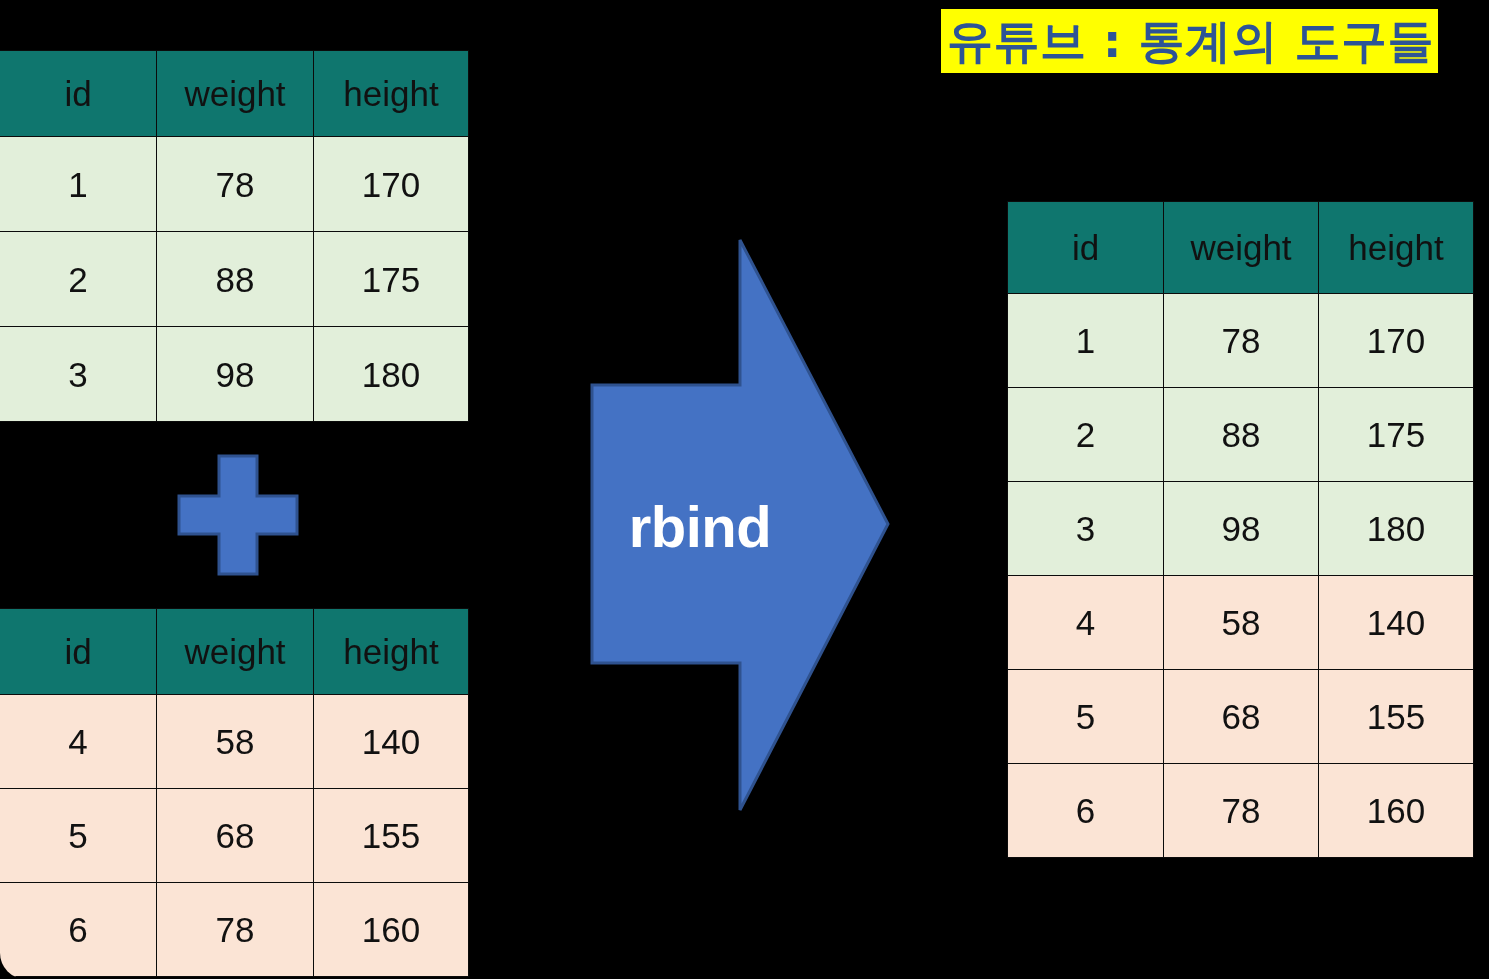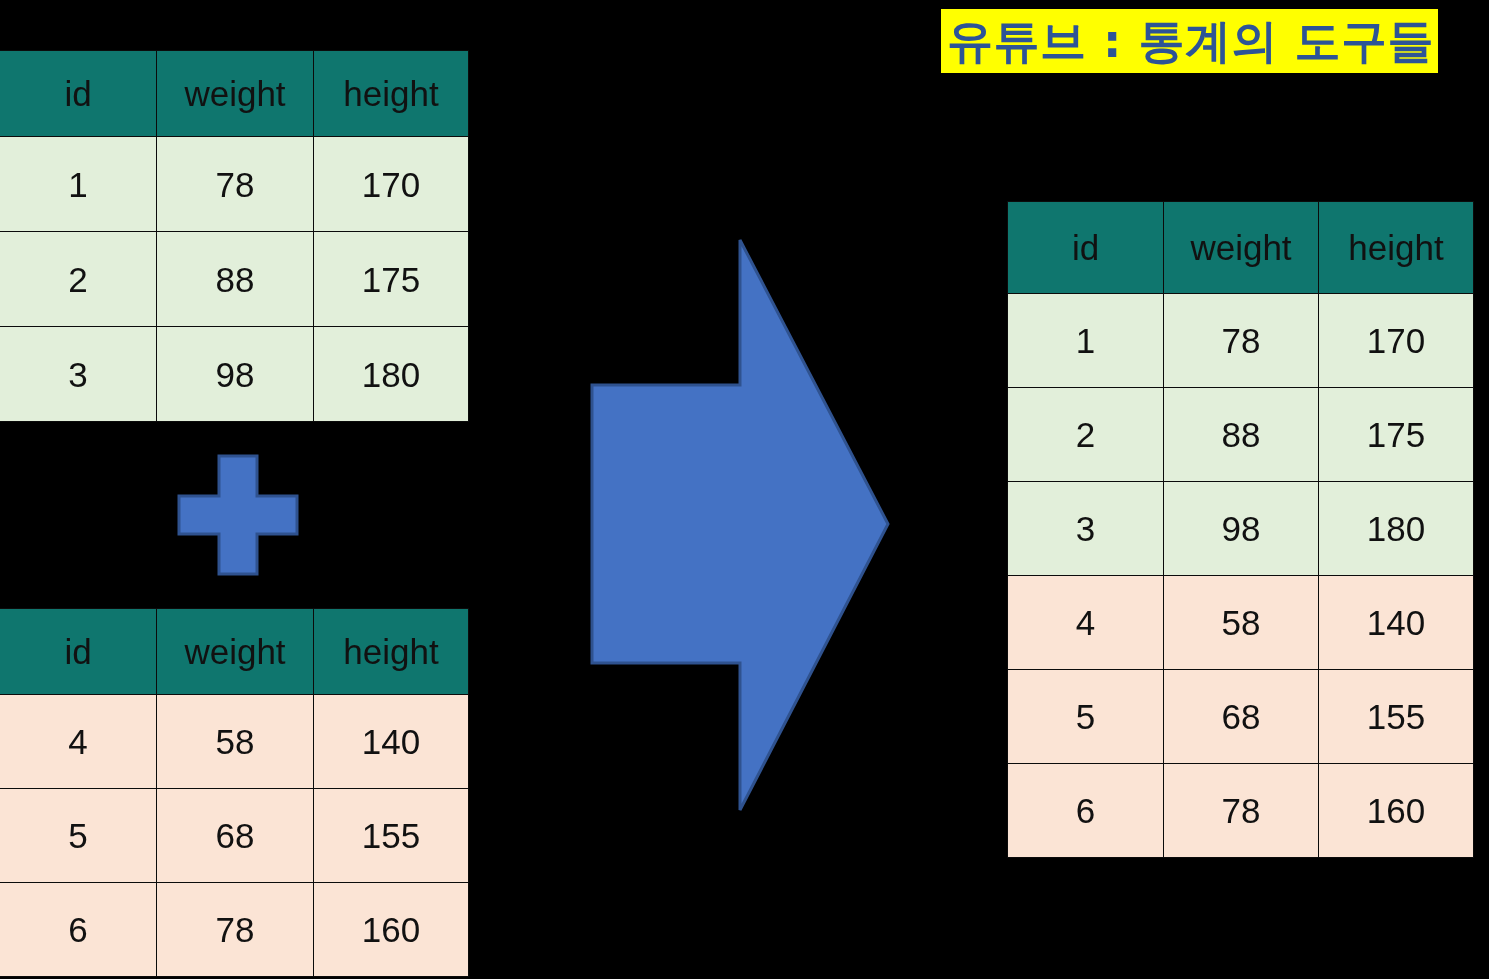--- a/index.html
+++ b/index.html
@@ -8,20 +8,21 @@
     padding: 0;
     background: #000000;
   }
   #canvas {
     position: relative;
     width: 1489px;
     height: 979px;
     background: #000000;
     overflow: hidden;
     font-family: "Liberation Sans", "DejaVu Sans", sans-serif;
+    border-radius: 26px;
   }
 
   
   .tbl {
     position: absolute;
     border-collapse: collapse;
     table-layout: fixed;
     border: 1.6px solid #0b0b0b;
   }
   .tbl td {
@@ -184,20 +185,21 @@
         <td class="peach">6</td>
         <td class="peach">78</td>
         <td class="peach">160</td>
       </tr>
     </tbody>
   </table>
 
   <svg id="rbind-arrow" viewBox="0 0 310 586">
     <polygon points="7,153 155,153 155,8 303,292 155,578 155,431 7,431" fill="#4472c4" stroke="#2f528f" stroke-width="3" stroke-linejoin="miter"></polygon>
   </svg>
+  <div id="rbind-label">rbind</div>
 
   <table class="tbl" id="table-c">
     <colgroup>
         <col class="c-id">
         <col class="c-w">
         <col class="c-h">
       </colgroup>
     <tbody>
       <tr class="hrow">
         <td class="hdr">id</td>

